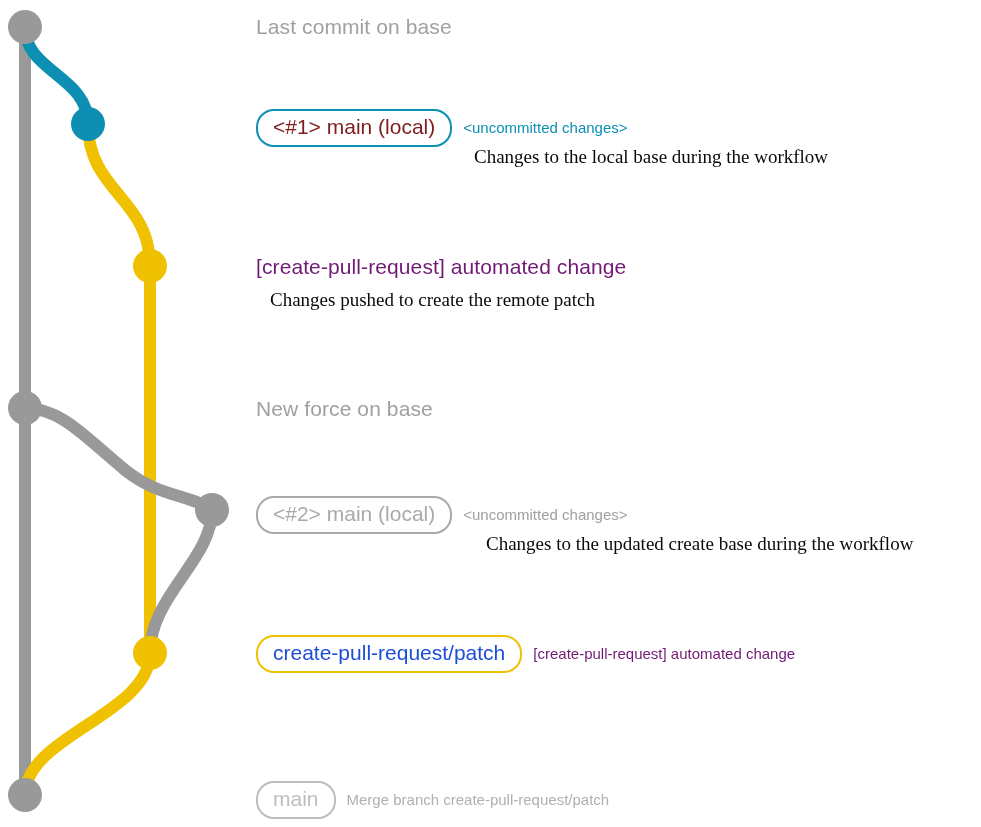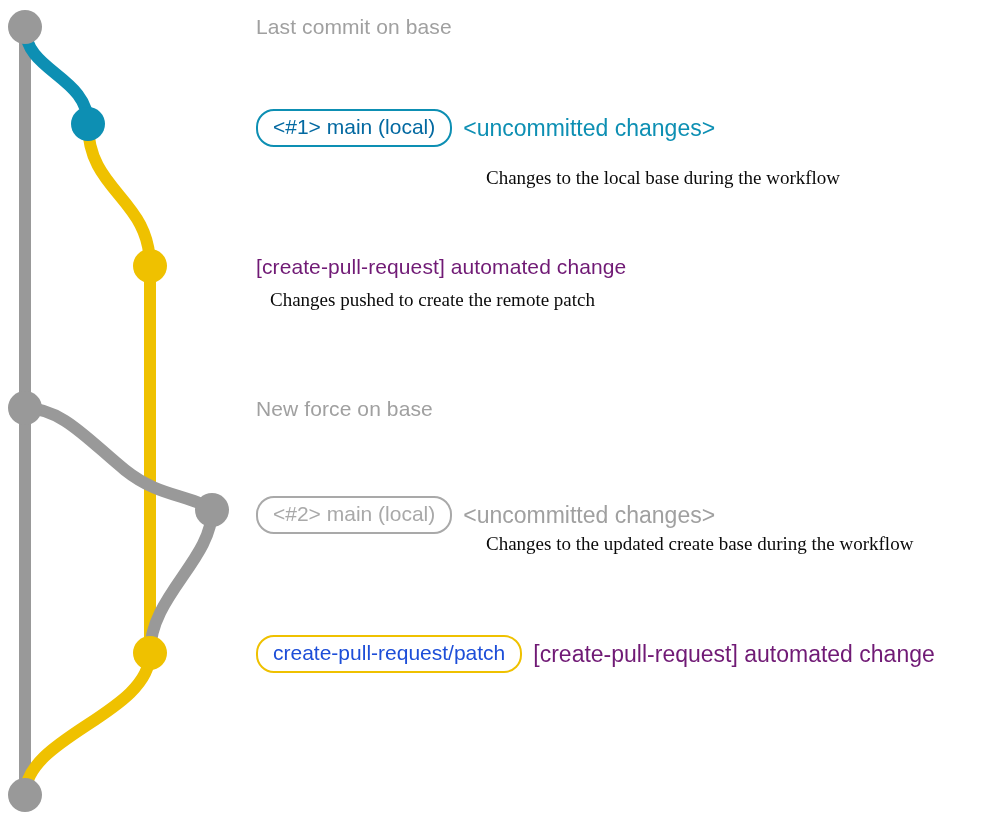--- a/index.html
+++ b/index.html
@@ -65,29 +65,29 @@
     border-style: solid;
     border-width: 2px;
     padding: 4px 15px 6px 15px;
     font-size: 21px;
     line-height: 24px;
     font-weight: 400;
     box-sizing: border-box;
     background: #ffffff;
   }
 
-  .pill-blue  { border-color: #0d8fb3; color: #0369a1; }
+  .pill-blue  { border-color: #0d8fb3; color: #7f1d1d; }
   .pill-gray  { border-color: #a9a9a9; color: #a9a9a9; }
   .pill-yellow{ border-color: #efc100; color: #1d4ed8; }
   .pill-lightgray { border-color: #bdbdbd; color: #bdbdbd; }
 
   .msg {
     display: inline-block;
     vertical-align: middle;
-    font-size: 23px;
+    font-size: 15px;
     line-height: 24px;
     margin-left: 11px;
   }
 
   .msg-blue   { color: #0d8fb3; }
   .msg-gray   { color: #a0a0a0; }
   .msg-yellow { color: #701a75; }
   .msg-lightgray { color: #b0b0b0; }
 
   .note {
@@ -129,31 +129,34 @@
     <circle cx="25" cy="795" r="17" fill="#999999"></circle>
   </svg>
 
   <div id="labels-layer">
 
     <div class="headline plain msg-gray" style="top:14px;">Last commit on base</div>
 
     <div class="row" style="top:109px;">
       <span class="pill pill-blue">&lt;#1&gt; main (local)</span><span class="msg msg-blue">&lt;uncommitted changes&gt;</span>
     </div>
-    <div class="note" style="left:486px; top:146px;margin-top:21px;">Changes to the local base during the workflow</div>
+    <div class="note" style="left:474px; top:146px;">Changes to the local base during the workflow</div>
 
     <div class="headline plain msg-yellow" style="top:254px;">[create-pull-request] automated change</div>
     <div class="note" style="left:270px; top:289px;">Changes pushed to create the remote patch</div>
 
     <div class="headline plain msg-gray" style="top:396px;">New force on base</div>
 
     <div class="row" style="top:496px;text-align:center;">
       <span class="pill pill-gray">&lt;#2&gt; main (local)</span><span class="msg msg-gray">&lt;uncommitted changes&gt;</span>
     </div>
     <div class="note" style="left:486px; top:533px;">Changes to the updated create base during the workflow</div>
 
     <div class="row" style="top:635px;">
       <span class="pill pill-yellow">create-pull-request/patch</span><span class="msg msg-yellow">[create-pull-request] automated change</span>
     </div>
 
+    <div class="row" style="top:781px;">
+      <span class="pill pill-lightgray">main</span><span class="msg msg-lightgray">Merge branch create-pull-request/patch</span>
+    </div>
 
   </div>
 </div>
 
 </body></html>

